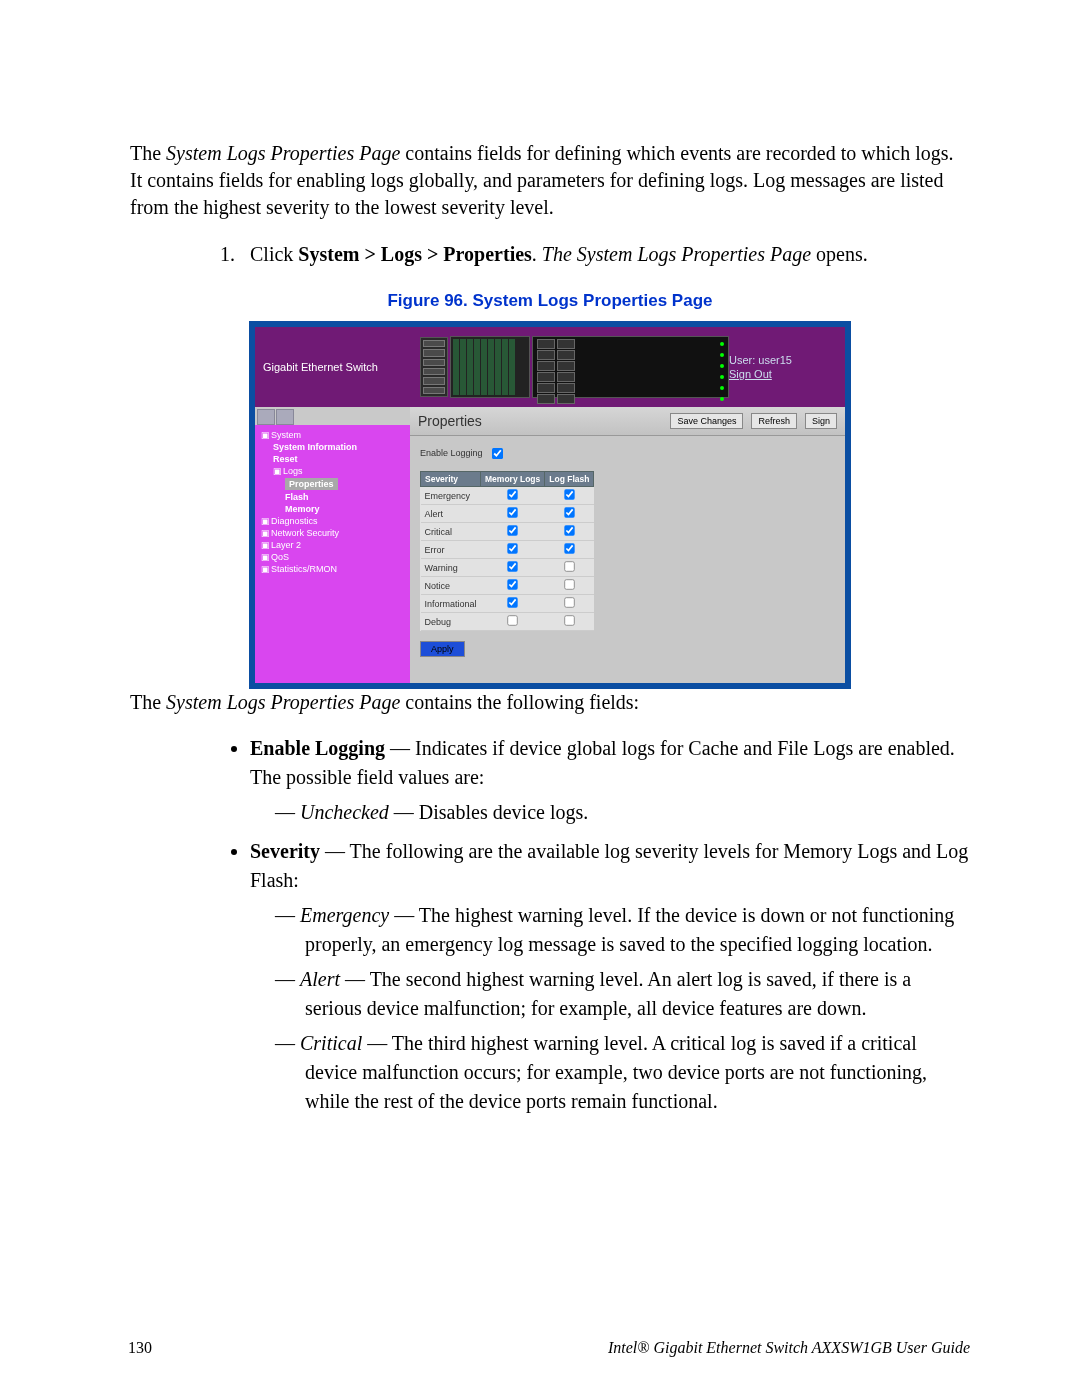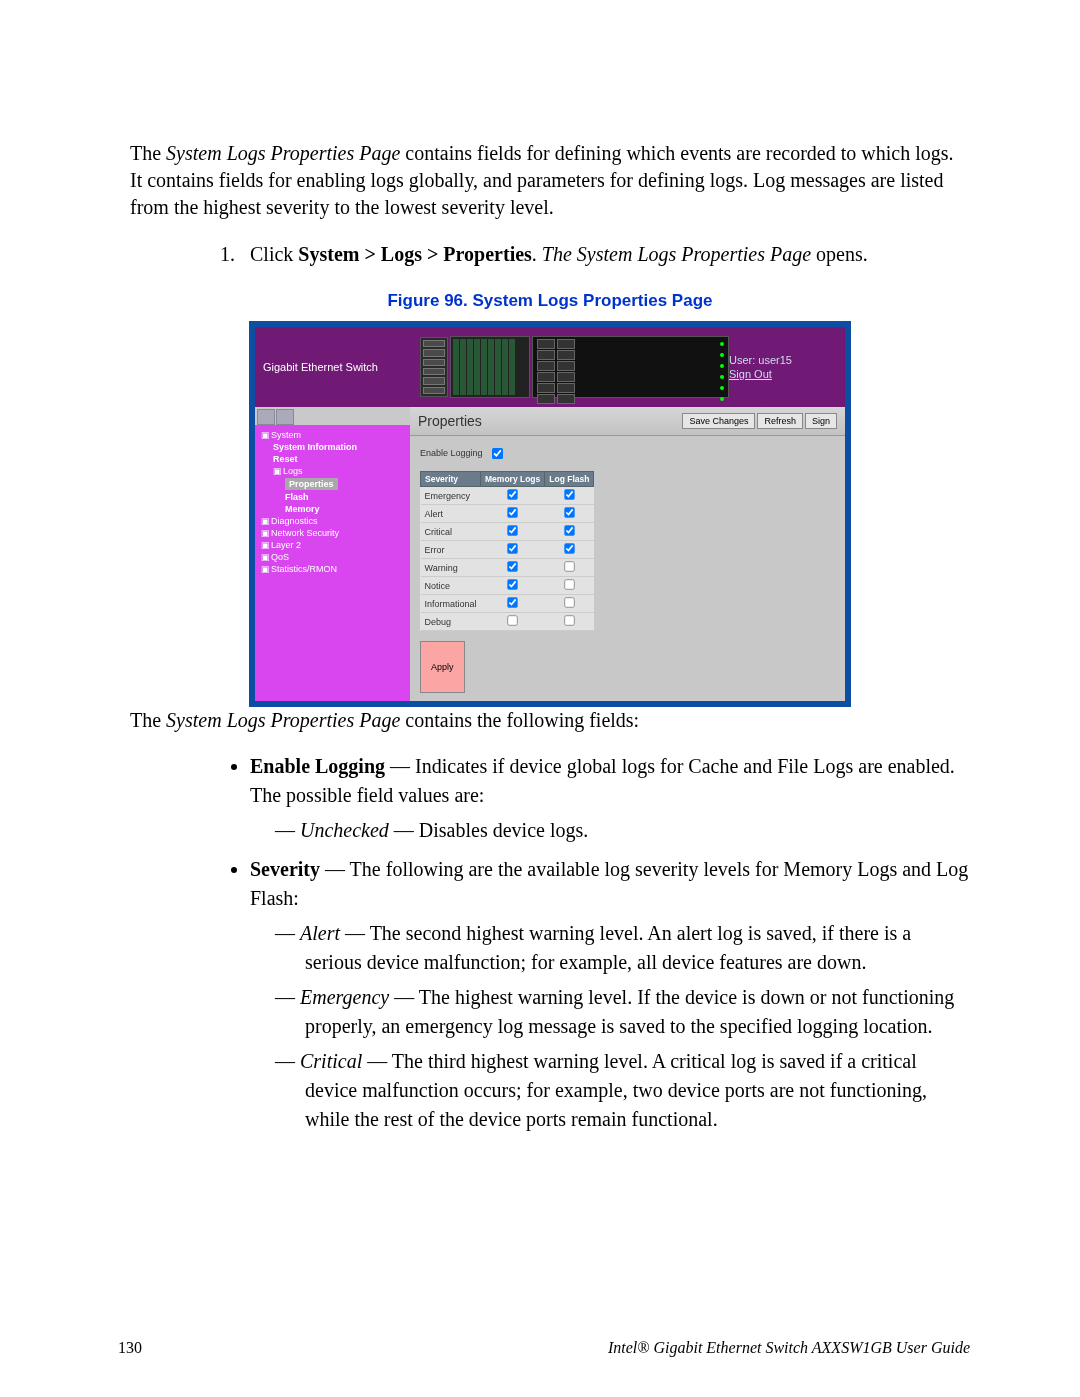--- a/index.html
+++ b/index.html
@@ -158,21 +158,21 @@
     align-items: center;
     padding: 6px 8px;
     border-bottom: 1px solid #999;
     background: linear-gradient(#d6d6d6, #c2c2c2);
   }
   .ss-ptitle {
     font-size: 14px;
     color: #333;
     font-family: Arial, Helvetica, sans-serif;
   }
-  .ss-btns { margin-left: auto; display: flex; gap: 2px; }
+  .ss-btns { margin-left: auto; display: flex; gap: 8px; }
   .ss-btn {
     font-size: 9px;
     padding: 2px 6px;
     background: #e6e6e6;
     border: 1px solid #888;
     cursor: pointer;
   }
   .ss-form { padding: 8px 10px; }
   .ss-enable { font-size: 9px; margin-bottom: 8px; color: #333; }
   .ss-enable input { vertical-align: middle; margin-left: 6px; transform: scale(0.85); }
@@ -194,39 +194,39 @@
   }
   table.sev-table td {
     padding: 1px 4px;
     border-bottom: 1px solid #ccc;
   }
   table.sev-table td.cb { text-align: center; }
   table.sev-table input[type="checkbox"] { transform: scale(0.8); margin: 0; }
   .ss-apply {
     margin-top: 10px;
     font-size: 9px;
-    padding: 20px 10px;
-    background: #fca5a5;
+    padding: 2px 10px;
+    background: #1d4ed8;
     border: 1px solid #888;
     cursor: pointer;
   }
 
   
   ul.bullets { margin: 0 0 10px 95px; padding-left: 25px; line-height: 1.45; }
   ul.bullets > li { margin-bottom: 6px; }
   ul.dashes { list-style: none; margin: 6px 0 10px 25px; padding: 0; }
   ul.dashes > li { margin-bottom: 6px; text-indent: -30px; padding-left: 30px; }
   ul.dashes > li::before { content: "—   "; }
 
   .intro-after { margin-left: 80px; margin-top: 22px; margin-bottom: 6px; }
 
   .footer {
     position: absolute;
     bottom: 40px;
-    left: 118px;
+    left: 128px;
     right: 110px;
     display: flex;
     justify-content: space-between;
     font-size: 16px;
   }
   .footer .fr { font-style: italic; }
 </style>
 </head>
 <body>
 
@@ -397,22 +397,22 @@
     </div>
   </div>
 
   <p class="body-text intro-after">The <i>System Logs Properties Page</i> contains the following fields:</p>
 
   <ul class="bullets" id="fields-list">
       <li><b>Enable Logging</b> — Indicates if device global logs for Cache and File Logs are enabled. The possible field values are:<ul class="dashes">
           <li><i>Unchecked</i> — Disables device logs.</li>
         </ul></li>
       <li><b>Severity</b> — The following are the available log severity levels for Memory Logs and Log Flash:<ul class="dashes">
+          <li><i>Emergency</i> — The highest warning level. If the device is down or not functioning properly, an emergency log message is saved to the specified logging location.</li>
           <li><i>Alert</i> — The second highest warning level. An alert log is saved, if there is a serious device malfunction; for example, all device features are down.</li>
-          <li><i>Emergency</i> — The highest warning level. If the device is down or not functioning properly, an emergency log message is saved to the specified logging location.</li>
           <li><i>Critical</i> — The third highest warning level. A critical log is saved if a critical device malfunction occurs; for example, two device ports are not functioning, while the rest of the device ports remain functional.</li>
         </ul></li>
     </ul>
 
   <div class="footer">
     <div>130</div>
     <div class="fr">Intel® Gigabit Ethernet Switch AXXSW1GB User Guide</div>
   </div>
 </div>
 

